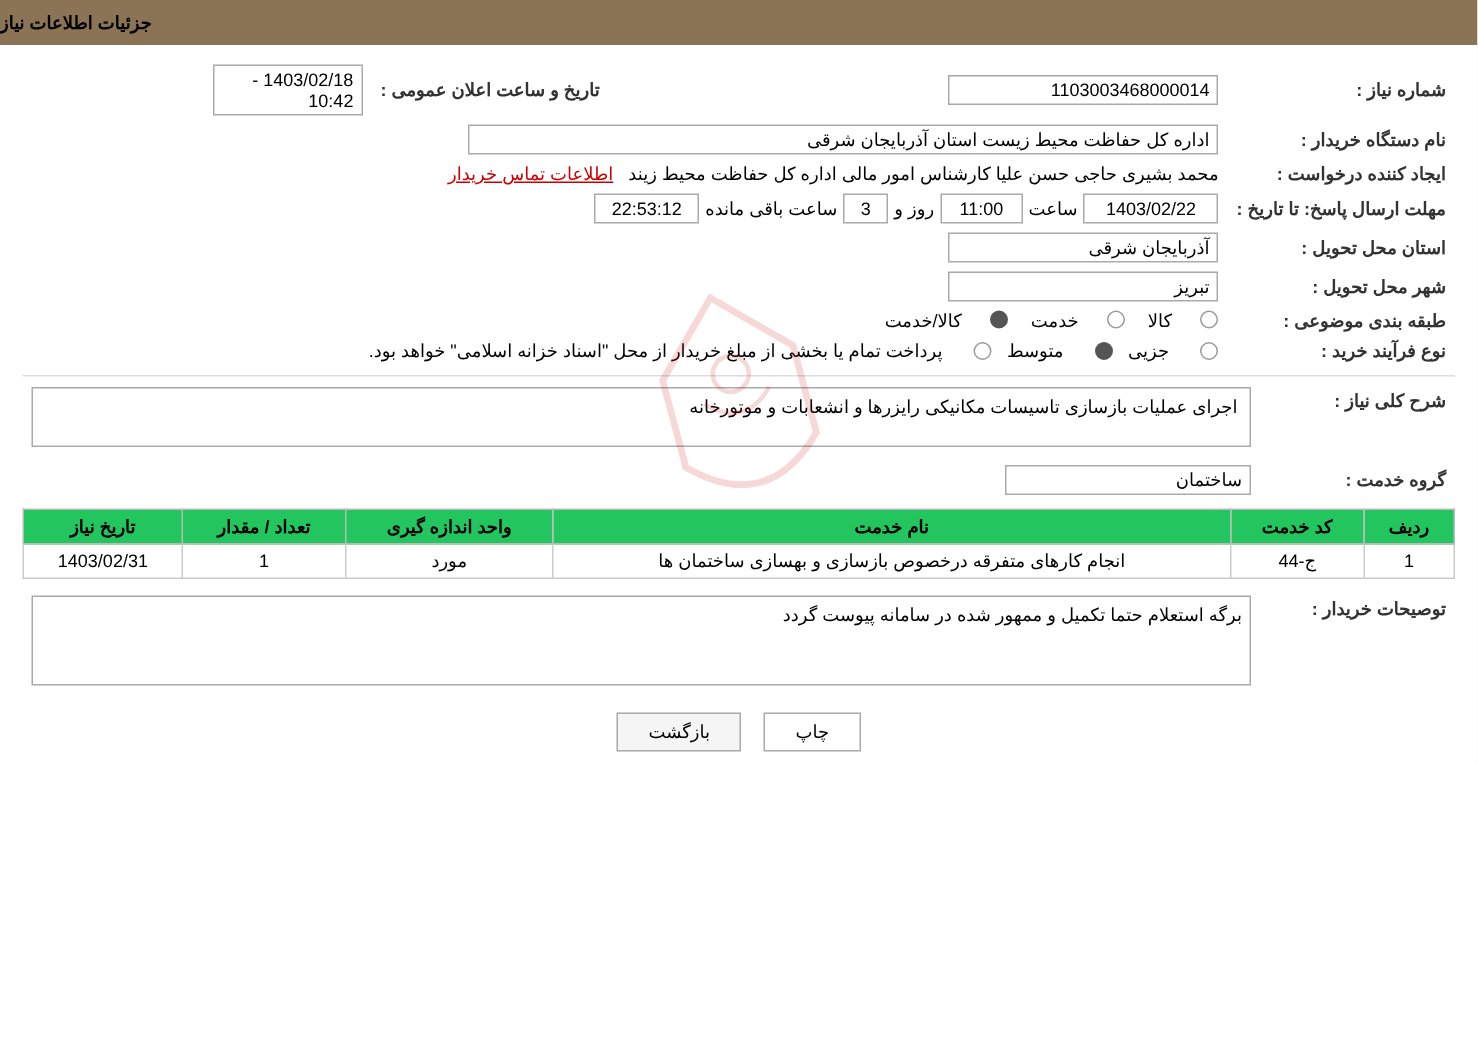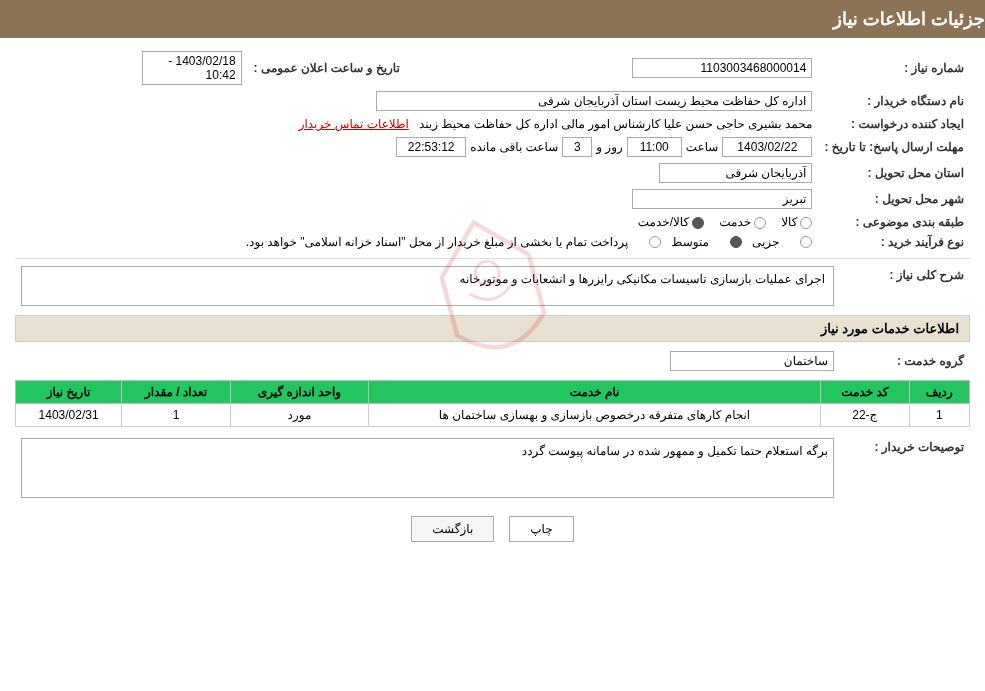--- a/index.html
+++ b/index.html
@@ -11,24 +11,24 @@
     }
     .page-container {
       width: 985px;
       min-height: 691px;
       background: #fff;
       margin: 0 auto;
       padding-bottom: 20px;
     }
     .header-bar {
       background: #8B7355;
-      color: #ffffff;
-      text-align: right;
+      color: #000000;
+      text-align: left;
       padding: 8px 0;
-      font-size: 18px;
+      font-size: 12px;
       font-weight: bold;
     }
     .content {
       padding: 10px 15px;
     }
     .info-table {
       width: 100%;
       border-collapse: collapse;
       margin-bottom: 6px;
     }
@@ -84,22 +84,22 @@
       margin: 6px 0;
     }
     .radio-group {
       display: flex;
       flex-direction: row;
       gap: 15px;
       align-items: center;
     }
     .radio-item {
       display: flex;
-      align-items: flex-end;
-      gap: 3px;
+      align-items: flex-start;
+      gap: 19px;
     }
     .radio-circle {
       width: 12px;
       height: 12px;
       border-radius: 50%;
       border: 1px solid #999;
       display: inline-block;
       background: #fff;
     }
     .radio-circle.selected {
@@ -214,21 +214,21 @@
         </td>
         <td class="label-cell" style="padding-right:20px;">تاریخ و ساعت اعلان عمومی :</td>
         <td class="value-cell">
           <span class="input-box input-small">1403/02/18 - 10:42</span>
         </td>
       </tr>
 
       <tr>
         <td class="label-cell">نام دستگاه خریدار :</td>
         <td class="value-cell" colspan="3">
-          <span class="input-box" style="width:436px;">اداره کل حفاظت محیط زیست استان آذربایجان شرقی</span>
+          <span class="input-box" style="width:500px;">اداره کل حفاظت محیط زیست استان آذربایجان شرقی</span>
         </td>
       </tr>
 
       <tr>
         <td class="label-cell">ایجاد کننده درخواست :</td>
         <td class="value-cell" colspan="3">
           <span>محمد بشیری حاجی حسن علیا کارشناس امور مالی اداره کل حفاظت محیط زیند</span>
           &nbsp;
           <span class="link-text">اطلاعات تماس خریدار</span>
         </td>
@@ -245,21 +245,21 @@
             <span class="input-box" style="width:30px;">3</span>
             <span>ساعت باقی مانده</span>
             <span class="input-box" style="width:70px;">22:53:12</span>
           </div>
         </td>
       </tr>
 
       <tr>
         <td class="label-cell">استان محل تحویل :</td>
         <td class="value-cell" colspan="3">
-          <span class="input-box" style="width:153px;">آذربایجان شرقی</span>
+          <span class="input-box" style="width:180px;">آذربایجان شرقی</span>
         </td>
       </tr>
 
       <tr>
         <td class="label-cell">شهر محل تحویل :</td>
         <td class="value-cell" colspan="3">
           <span class="input-box" style="width:180px;">تبریز</span>
         </td>
       </tr>
 
@@ -311,21 +311,20 @@
       <tbody>
           <tr>
         <td class="label-cell" style="width:130px; vertical-align:top; padding-top:5px;">شرح کلی نیاز :</td>
         <td>
           <div class="description-box">اجرای عملیات بازسازی تاسیسات مکانیکی رایزرها و انشعابات و موتورخانه</div>
         </td>
       </tr>
     </tbody>
       </table>
 
-    <div class="section-header">اطلاعات خدمات مورد نیاز</div>
 
     <table class="info-table">
       <tbody>
           <tr>
         <td class="label-cell">گروه خدمت :</td>
         <td>
           <span class="input-box" style="width:164px;">ساختمان</span>
         </td>
       </tr>
     </tbody>
@@ -338,21 +337,21 @@
           <th>کد خدمت</th>
           <th>نام خدمت</th>
           <th>واحد اندازه گیری</th>
           <th>تعداد / مقدار</th>
           <th>تاریخ نیاز</th>
         </tr>
       </thead>
       <tbody id="table-body">
       <tr>
             <td>1</td>
-            <td>ج-22</td>
+            <td>ج-44</td>
             <td>انجام کارهای متفرقه درخصوص بازسازی و بهسازی ساختمان ها</td>
             <td>مورد</td>
             <td>1</td>
             <td>1403/02/31</td>
           </tr>
         </tbody>
     </table>
 
     <table class="info-table" style="margin-top:8px;">
       <tbody>

